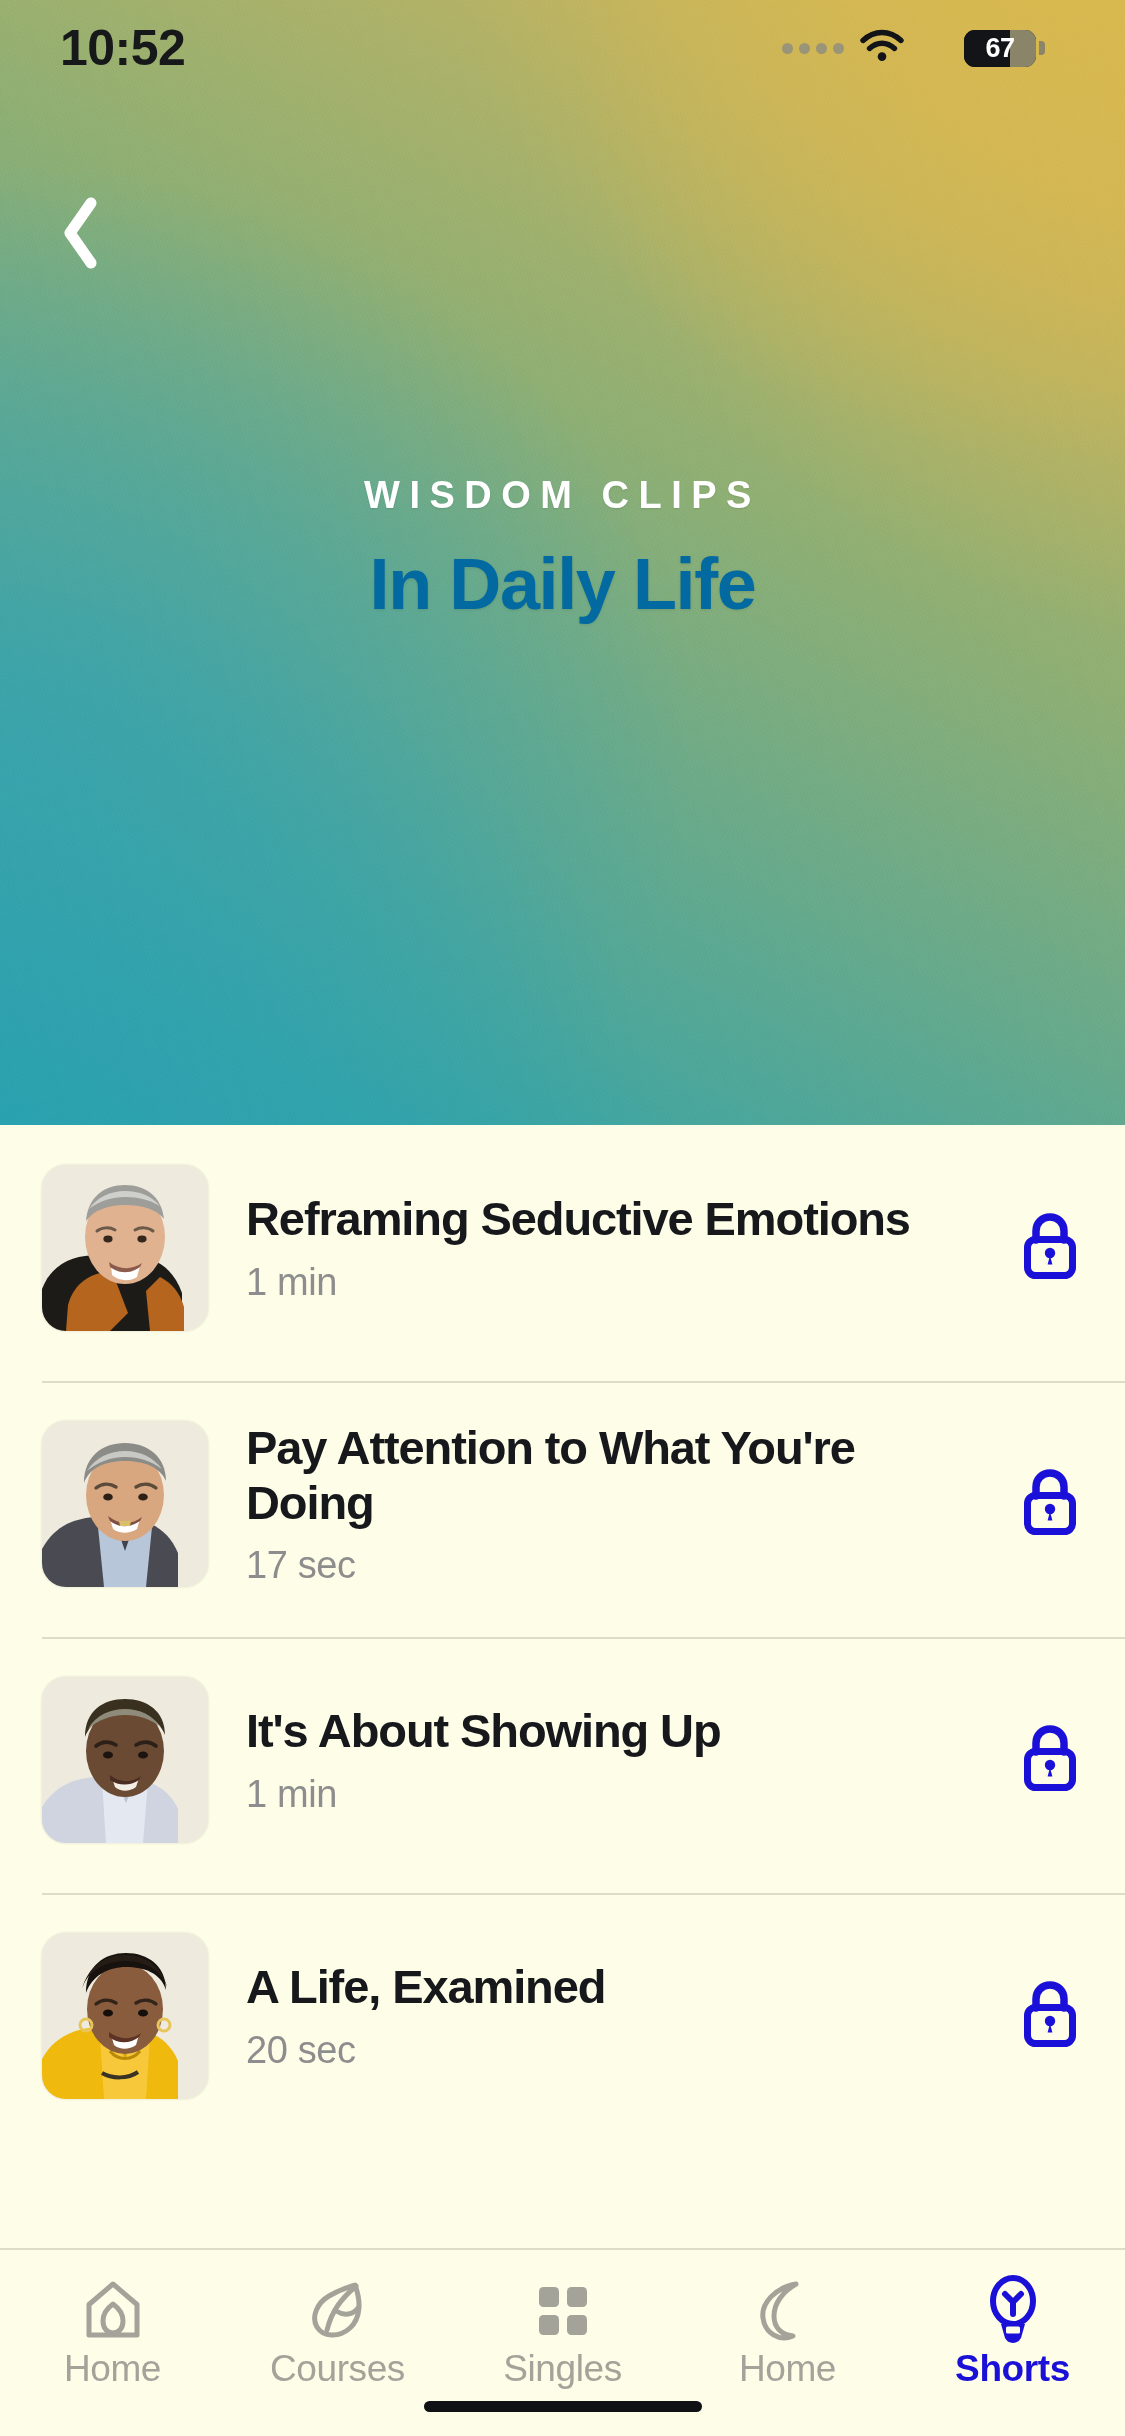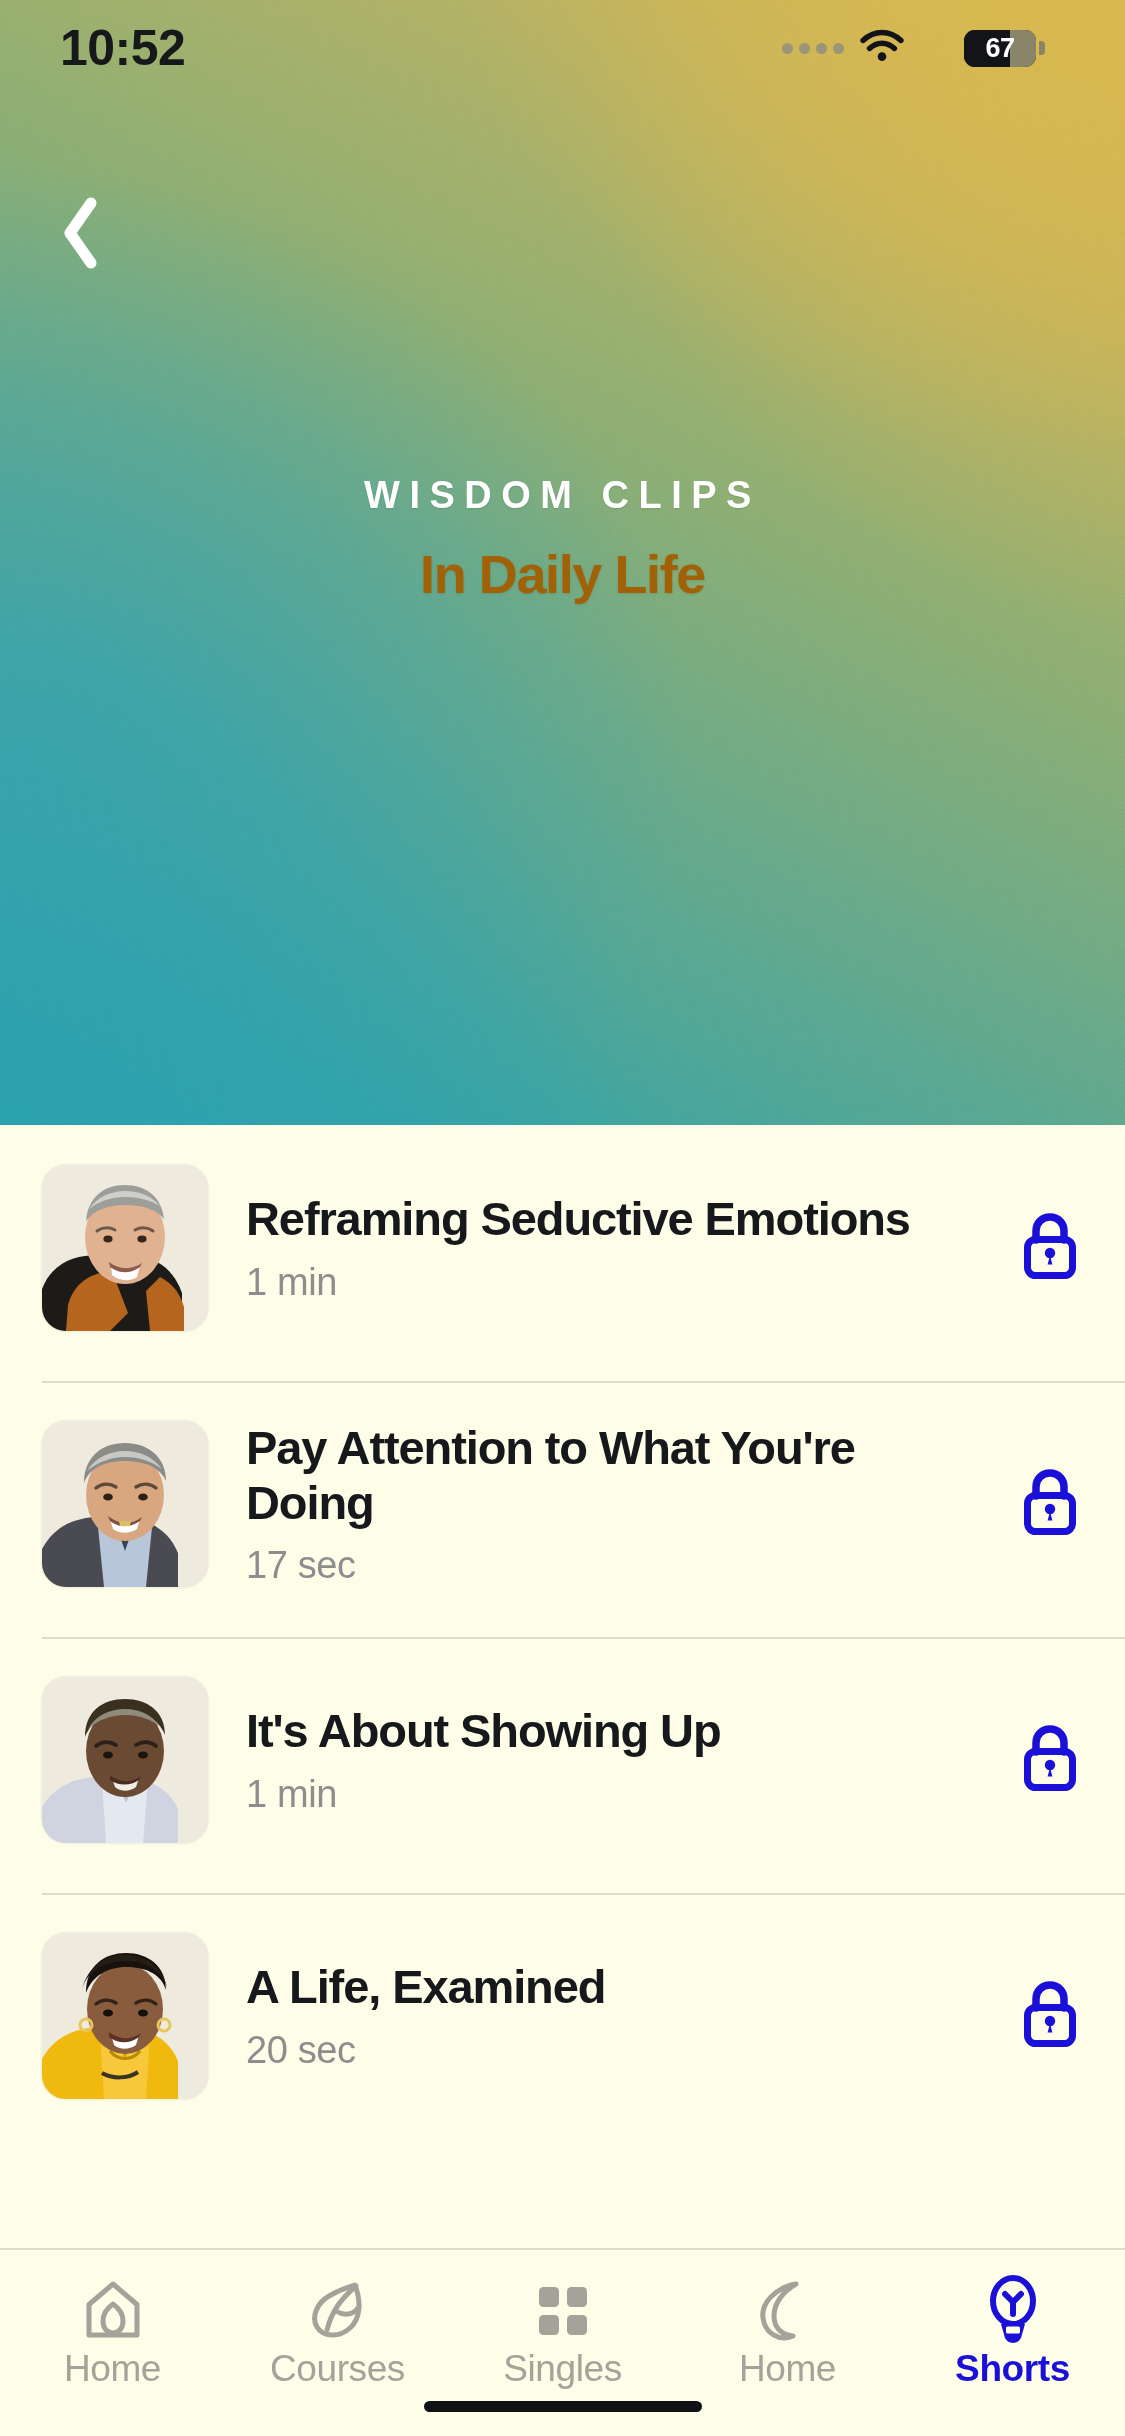--- a/index.html
+++ b/index.html
@@ -76,21 +76,21 @@
     position:absolute; left:0; right:0; top:474px;
     display:flex; flex-direction:column; align-items:center;
   }
   .hero-kicker {
     font-size:38px; font-weight:600; color:#ffffff;
     letter-spacing:9.5px; text-transform:uppercase;
     text-shadow:0 1px 2px rgba(0,0,0,.10);
   }
   .hero-title {
     margin-top:26px;
-    font-size:54px; font-weight:700; color:#a16207; letter-spacing:-1.4px;
+    font-size:72px; font-weight:700; color:#0369a1; letter-spacing:-1.4px;
     text-shadow:0 1px 3px rgba(0,0,0,.10);
   }
 
   
   .list {
     position:absolute; left:0; top:1125px; width:1125px;
     background:#fdfde8;
   }
   .row {
     position:relative; display:flex; align-items:center;

